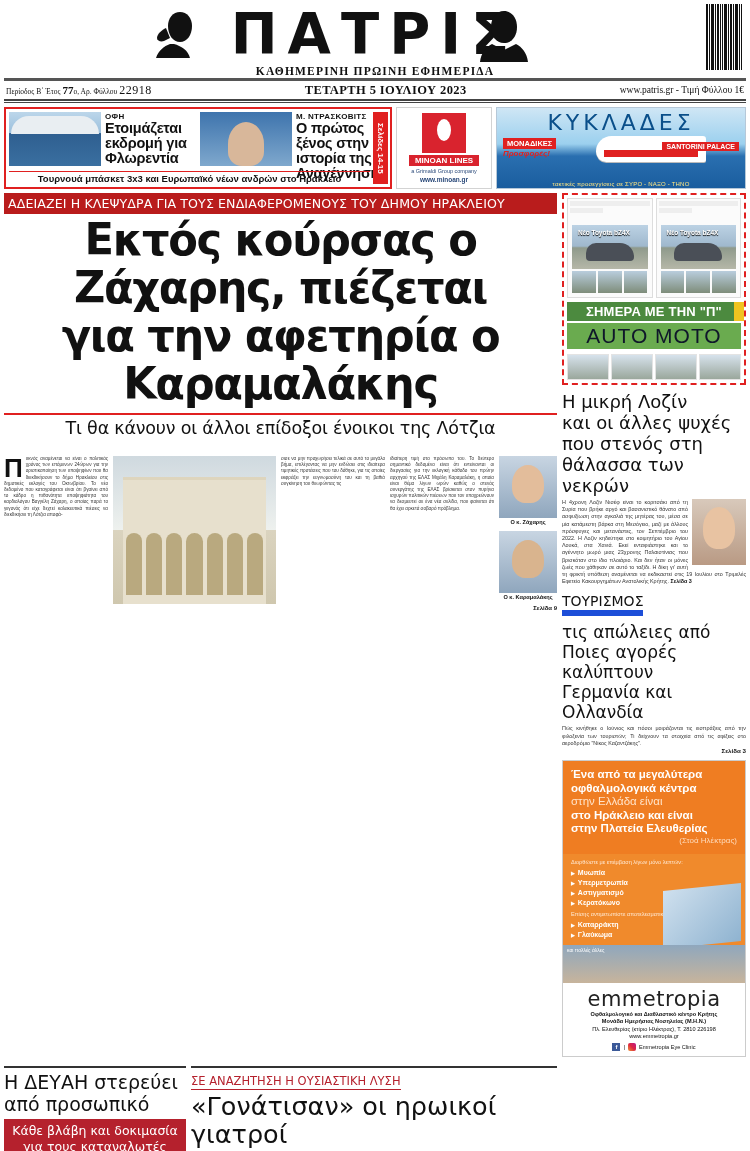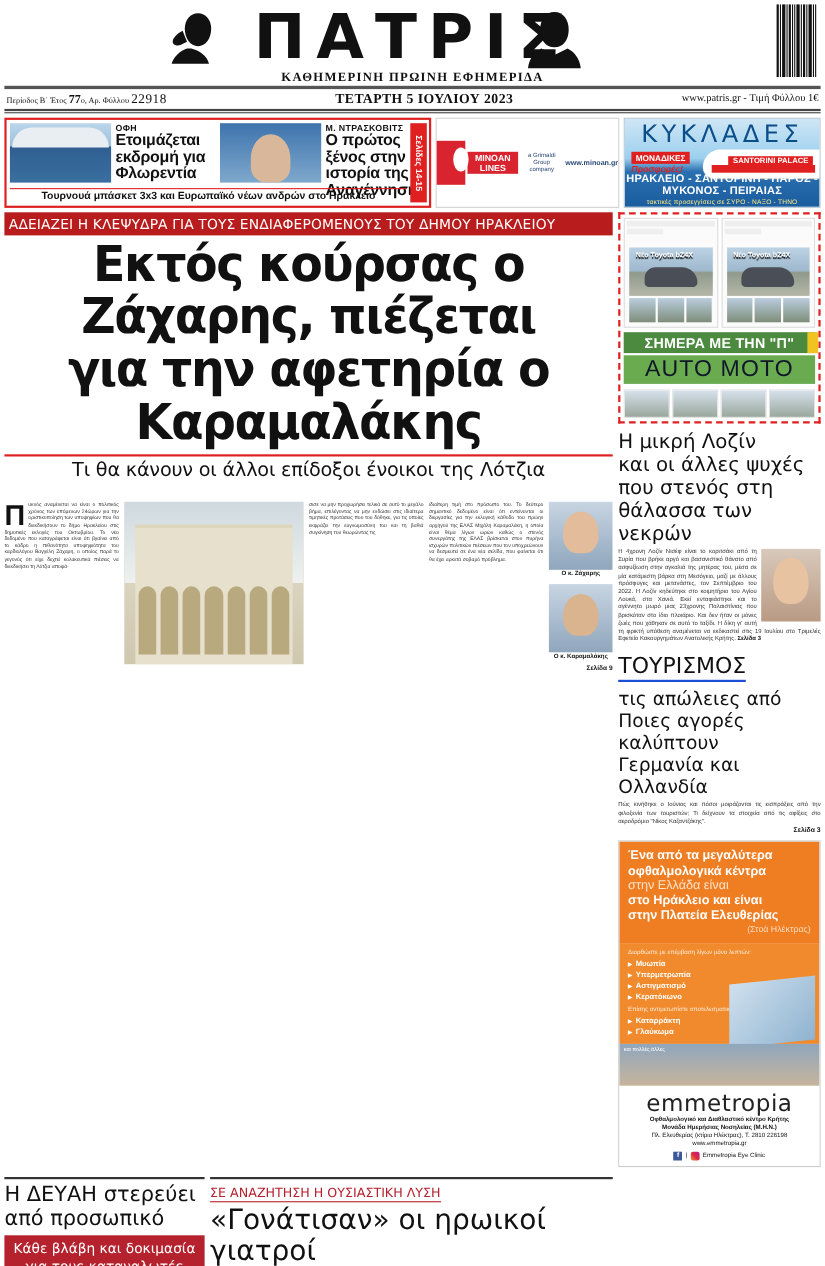--- a/index.html
+++ b/index.html
@@ -71,21 +71,21 @@
     font-size:9.5px; font-weight:700; text-align:center; color:#111;
     border-top:1px solid #e02020; padding-top:1px;
   }
   .sp-pages {
     position:absolute; right:2px; top:3px; bottom:3px; width:15px;
     background:#e02020; color:#fff; font-size:8px; font-weight:700;
     writing-mode: vertical-rl; display:flex; align-items:center; justify-content:center;
   }
   .minoan {
     flex: 0 0 96px; background:#fff; border:1px solid #d3d3d3;
-    display:flex; flex-direction:row; align-items:center; justify-content:center; gap:2px;
+    display:flex; flex-direction:column; align-items:center; justify-content:center; gap:2px;
   }
   .minoan-logo { width:44px; height:40px; background:#d9232e; position:relative; }
   .minoan-logo::after{content:"";position:absolute;left:15px;top:6px;width:14px;height:22px;border-radius:50%;background:#fff;}
   .minoan-name { background:#d9232e; color:#fff; font-size:8px; font-weight:700; padding:1px 6px; text-align:center; line-height:9px;}
   .minoan-sub { font-size:5.5px; color:#2b4a7a; text-align:center;}
   .minoan-url { font-size:6.5px; color:#2b4a7a; font-weight:700;}
   .cyclades {
     flex:1; background:linear-gradient(#cfe6f5 0%, #9bd0ee 45%, #2a6fb0 60%, #1a5d9e 100%);
     position:relative; overflow:hidden; border:1px solid #b6c8d8;
   }
@@ -166,21 +166,21 @@
   .r-head {
     font-family:"DejaVu Sans", sans-serif; font-weight:400;
     font-size:18px; line-height:21px; color:#111; padding-top:6px;
   }
   .r-head.small { font-size:17px; line-height:20px; }
   .r-body { font-size:5.4px; line-height:7.2px; text-align:justify; color:#333; padding-top:3px; }
   .r-body .pg { font-weight:700; color:#111; }
   .r-figure { float:right; width:54px; height:66px; margin:0 0 2px 4px;
     background:linear-gradient(#d8c9bb,#b99a84); position:relative; overflow:hidden;}
   .r-figure::after{content:"";position:absolute;left:11px;top:8px;width:32px;height:42px;border-radius:50% 50% 42% 42%;background:#e8c3a2;}
-  .r-kicker { font-family:"DejaVu Sans",sans-serif; font-size:20px; color:#111; border-bottom:2px solid #1d4ed8; padding-bottom:1px; margin-top:8px; display:inline-block;text-align:center;}
+  .r-kicker { font-family:"DejaVu Sans",sans-serif; font-size:14px; color:#111; border-bottom:6px solid #1d4ed8; padding-bottom:1px; margin-top:8px; display:inline-block;text-align:center;}
   .pgref { text-align:right; font-size:6.2px; font-weight:700; }
 
   .eye-ad { margin-top:6px; border:1px solid #ccc; overflow:hidden; }
   .eye-top { background:#ef7d22; color:#fff; padding:7px 8px 9px 8px; }
   .eye-top .l1 { font-size:11.5px; font-weight:700; line-height:13.5px;}
   .eye-top .l2 { font-size:11.5px; font-weight:400; line-height:13.5px; color:#ffe3c9;}
   .eye-top .l3 { font-size:11.5px; font-weight:700; line-height:13.5px;}
   .eye-top .l4 { font-size:8px; text-align:right; color:#ffdcbe; }
   .eye-mid { background:#f08a2c; color:#fff; padding:5px 8px; position:relative; min-height:86px;}
   .eye-mid .t { font-size:5.6px; line-height:7px; color:#ffe9d4;}
@@ -298,21 +298,20 @@
       <div class="minoan-sub">a Grimaldi Group company</div>
       <div class="minoan-url">www.minoan.gr</div>
     </div>
 
     <div class="cyclades">
       <div class="cy-title">ΚΥΚΛΑΔΕΣ</div>
       <div class="cy-badge">ΜΟΝΑΔΙΚΕΣ</div>
       <div class="cy-badge2">Προσφορές!</div>
       <div class="cy-ship"></div>
       <div class="cy-palace">SANTORINI PALACE</div>
-      <div class="cy-route">ΗΡΑΚΛΕΙΟ - ΣΑΝΤΟΡΙΝΗ - ΠΑΡΟΣ - ΜΥΚΟΝΟΣ - ΠΕΙΡΑΙΑΣ</div>
       <div class="cy-route2">τακτικές προσεγγίσεις σε ΣΥΡΟ - ΝΑΞΟ - ΤΗΝΟ</div>
     </div>
   </div>
 
   <div class="leadwrap">
 
     <div class="lead-left">
       <div class="kicker-bar">ΑΔΕΙΑΖΕΙ Η ΚΛΕΨΥΔΡΑ ΓΙΑ ΤΟΥΣ ΕΝΔΙΑΦΕΡΟΜΕΝΟΥΣ ΤΟΥ ΔΗΜΟΥ ΗΡΑΚΛΕΙΟΥ</div>
       <div class="lead-head">
         <span class="ln">Εκτός κούρσας ο Ζάχαρης, πιέζεται</span>

